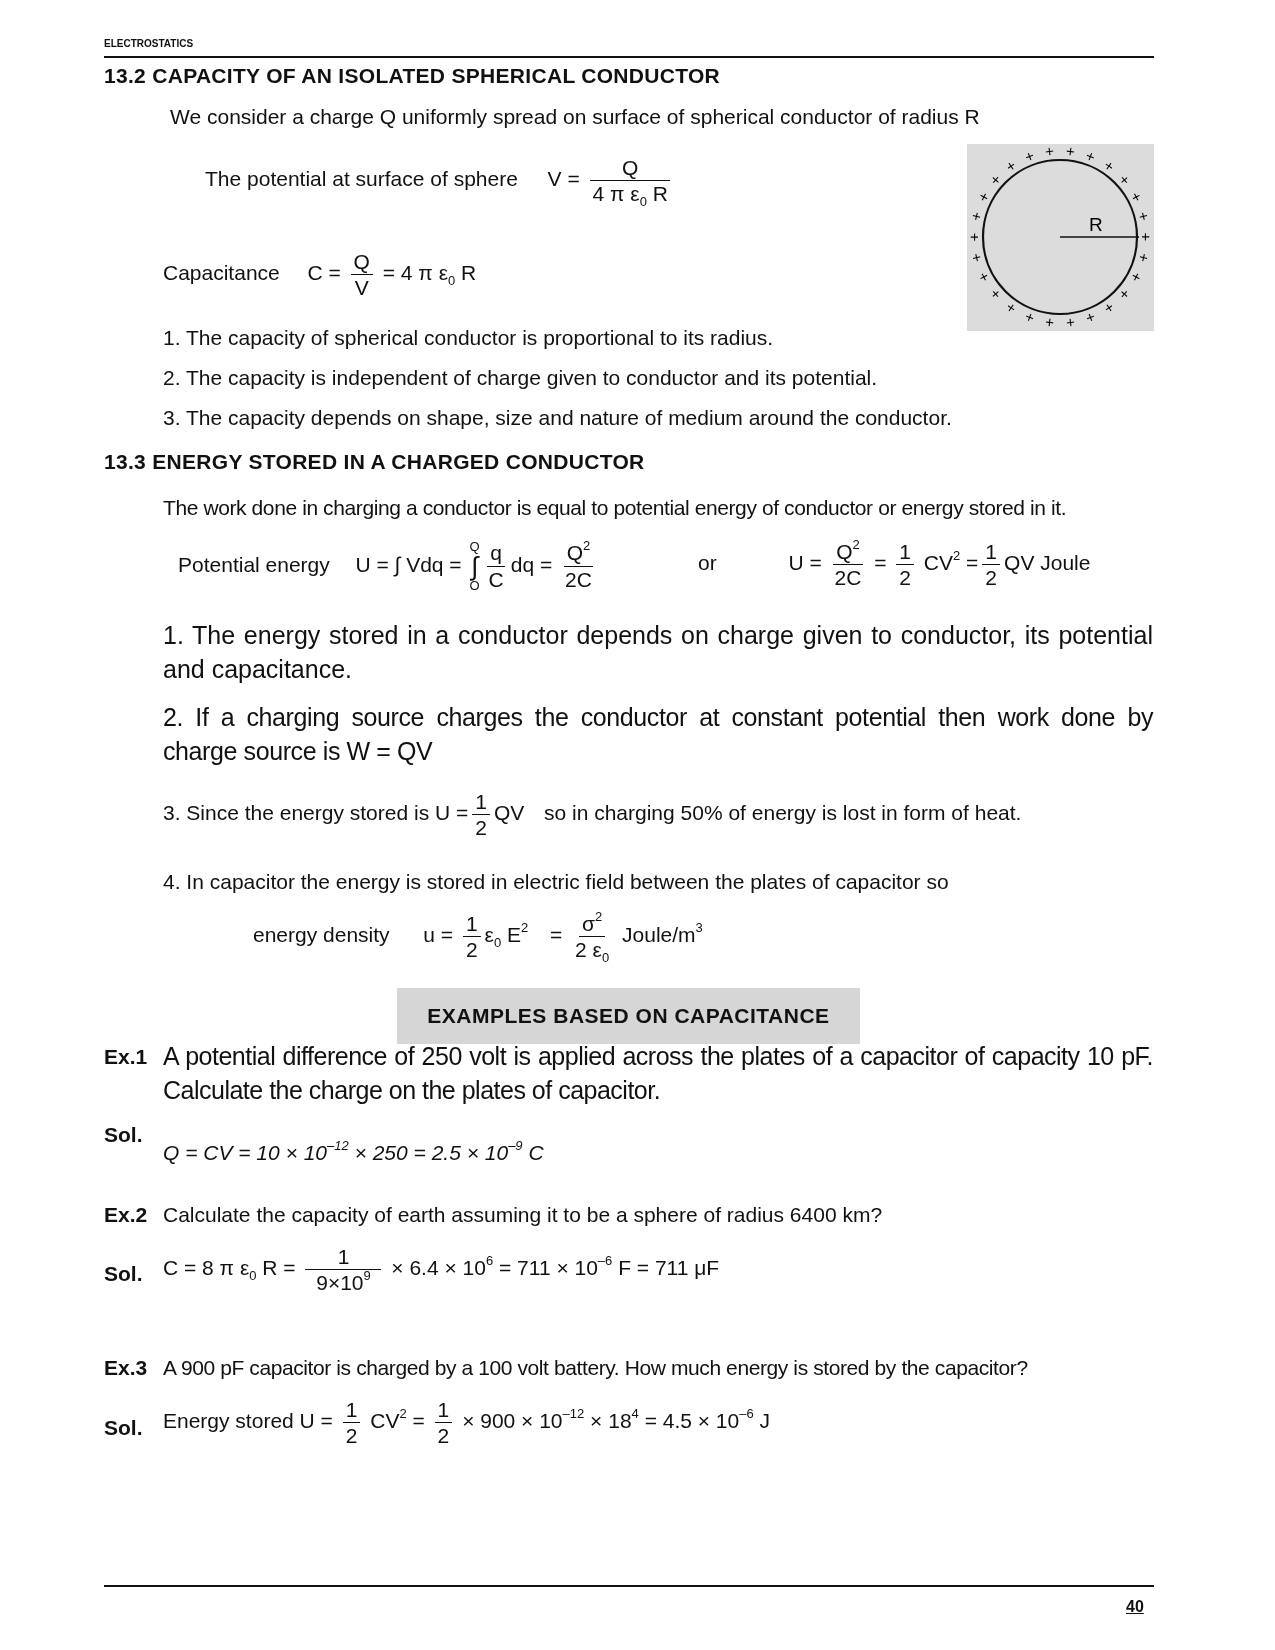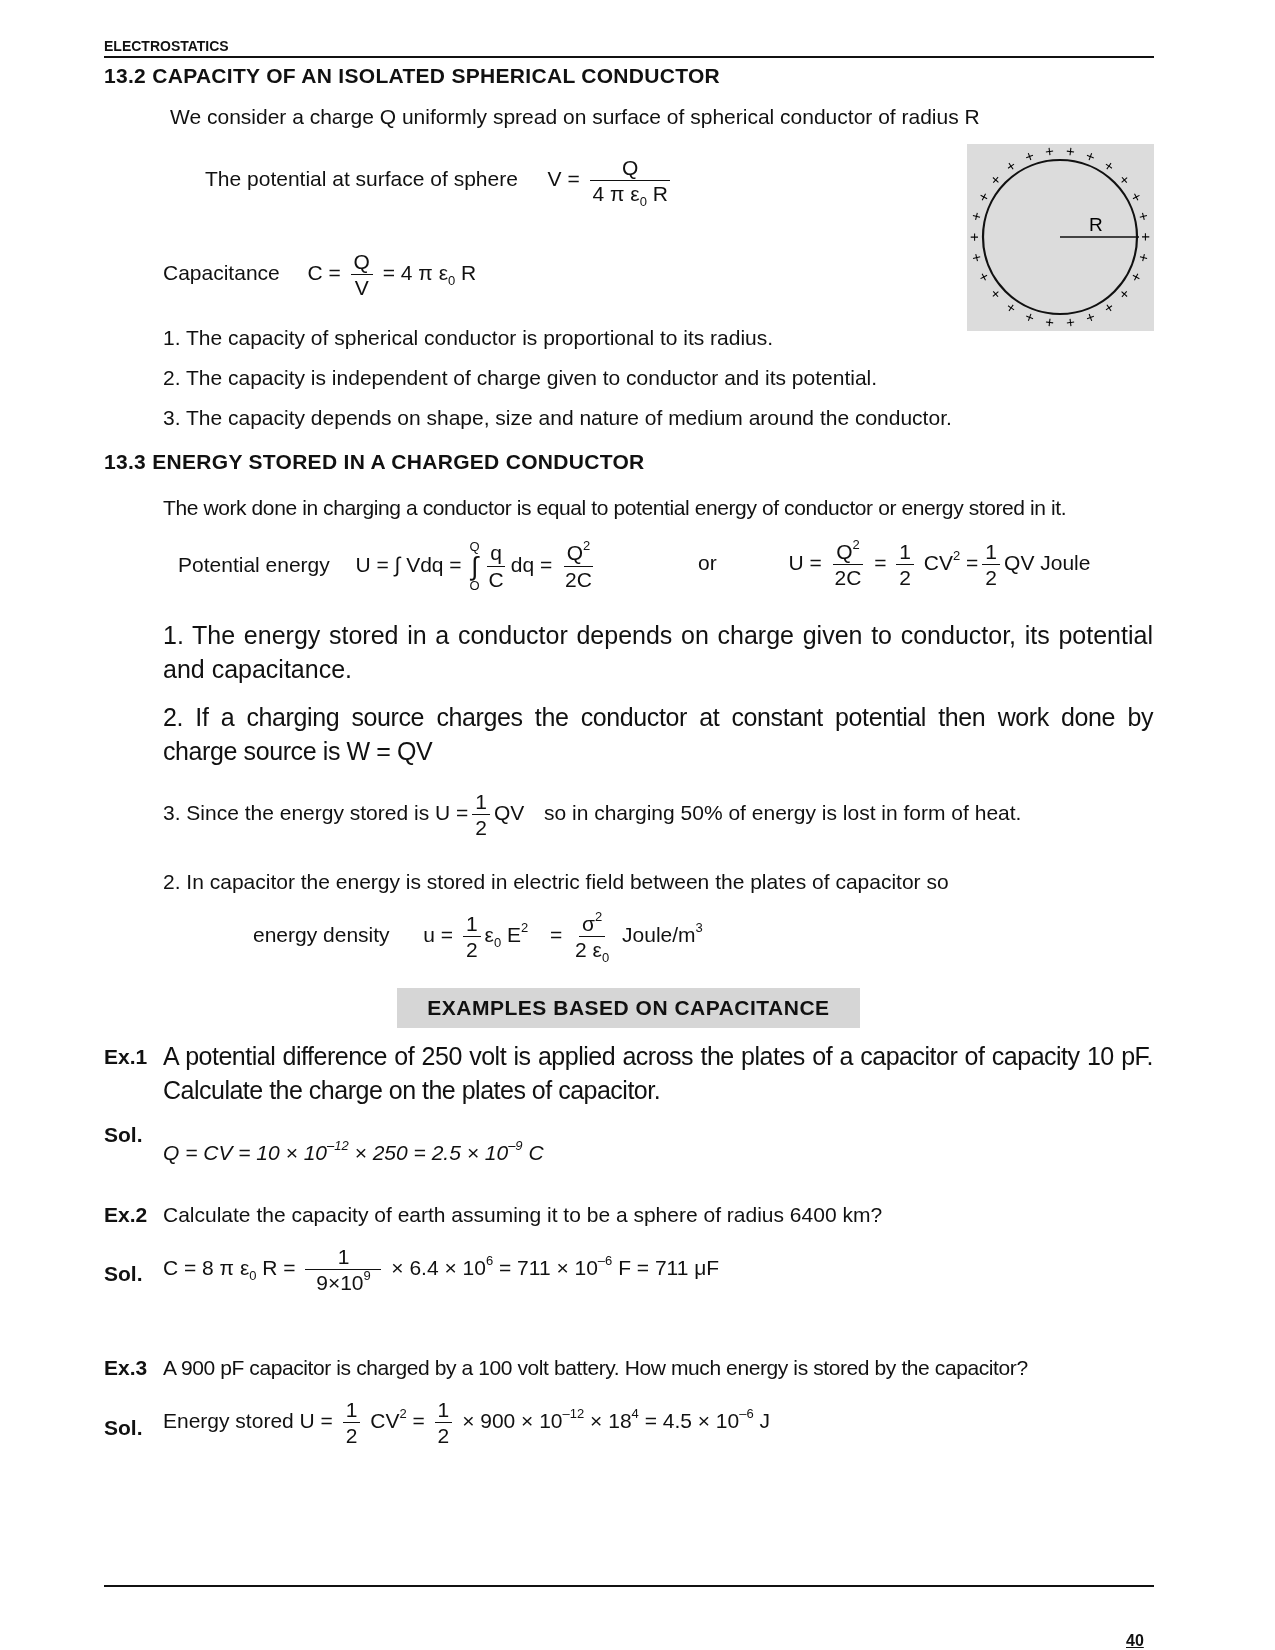--- a/index.html
+++ b/index.html
@@ -1,19 +1,19 @@
 <!DOCTYPE html>
 <html><head>
 <meta charset="utf-8">
 <style>
   html, body { margin:0; padding:0; background:#fff; }
   body { width:1275px; height:1650px; position:relative; overflow:hidden;
          font-family:"Liberation Sans", sans-serif; color:#111; }
   .abs { position:absolute; white-space:nowrap; }
-  .hdr { font-weight:bold; font-size:14px; }
+  .hdr { font-weight:bold; font-size:10px; }
   .rule { position:absolute; height:2px; background:#111; }
   .h2 { font-weight:bold; font-size:21px; letter-spacing:0.3px; }
   .t { font-size:21px; }
   .tj { font-size:25px; white-space:normal; line-height:34px; text-align:justify; }
   .frac { display:inline-flex; flex-direction:column; align-items:center; vertical-align:middle; margin:0 4px; }
   .frac .n { padding:0 3px 1px; border-bottom:1px solid #111; line-height:1.1; }
   .frac .d { padding:1px 3px 0; line-height:1.1; }
   sup { font-size:13px; vertical-align:10px; line-height:0; }
   sub { font-size:13px; vertical-align:-5px; line-height:0; }
   .bold { font-weight:bold; }
@@ -139,40 +139,40 @@
 <div class="abs t" style="left:163px;top:790px;">
   <span>3. Since the energy stored is</span>
   <span>U =</span><span class="frac">
       <span class="n">1</span>
       <span class="d">2</span>
     </span><span>QV</span>
   <span style="display:inline-block;width:8px"></span>
   <span>so in charging 50% of energy is lost in form of heat.</span>
 </div>
 
-<div class="abs t" style="left:163px;top:870px;">2. In capacitor the energy is stored in electric field between the plates of capacitor so</div>
+<div class="abs t" style="left:163px;top:870px;">4. In capacitor the energy is stored in electric field between the plates of capacitor so</div>
 
 <div class="abs t" style="left:253px;top:912px;">
   <span>energy density</span>
   <span style="display:inline-block;width:22px"></span>
   <span>u =</span>
   <span class="frac">
       <span class="n">1</span>
       <span class="d">2</span>
     </span><span>ε</span><sub>0</sub><span> E</span><sup>2</sup>
   <span style="display:inline-block;width:10px"></span>
   <span>=</span>
   <span class="frac">
       <span class="n"><span>σ</span><sup>2</sup></span>
       <span class="d"><span>2 ε</span><sub>0</sub></span>
     </span>
   <span>Joule/m</span><sup>3</sup>
 </div>
 
-<div class="banner" style="left:397px;top:988px;width:463px;height:40px;text-align:center;">EXAMPLES BASED ON CAPACITANCE</div>
+<div class="banner" style="left:397px;top:988px;width:463px;height:56px;text-align:center;">EXAMPLES BASED ON CAPACITANCE</div>
 
 <div class="abs t bold" style="left:104px;top:1045px;">Ex.1</div>
 <div class="abs tj" style="left:163px;top:1039px;width:990px;letter-spacing:-0.5px;">A potential difference of 250 volt is applied across the plates of a capacitor of capacity 10 pF. Calculate the charge on the plates of capacitor.</div>
 <div class="abs t bold" style="left:104px;top:1123px;">Sol.</div>
 <div class="abs t" style="left:163px;top:1141px;font-style:italic;">
   <span>Q = CV = 10 × 10</span><sup>–12</sup><span> × 250 = 2.5 × 10</span><sup>–9</sup><span> C</span>
 </div>
 
 <div class="abs t bold" style="left:104px;top:1203px;">Ex.2</div>
 <div class="abs t" style="left:163px;top:1203px;">Calculate the capacity of earth assuming it to be a sphere of radius 6400 km?</div>
@@ -197,13 +197,13 @@
     </span>
   <span>CV</span><sup>2</sup><span> =</span>
   <span class="frac">
       <span class="n">1</span>
       <span class="d">2</span>
     </span>
   <span>× 900 × 10</span><sup>–12</sup><span> × 18</span><sup>4</sup><span> = 4.5 × 10</span><sup>–6</sup><span> J</span>
 </div>
 
 <div class="rule" style="left:104px;top:1585px;width:1050px;"></div>
-<div class="abs hdr" style="left:1126px;top:1632px;font-size:16px;text-decoration:underline;">40</div>
+<div class="abs hdr" style="left:1126px;top:1598px;font-size:16px;text-decoration:underline;">40</div>
 
 </body></html>

